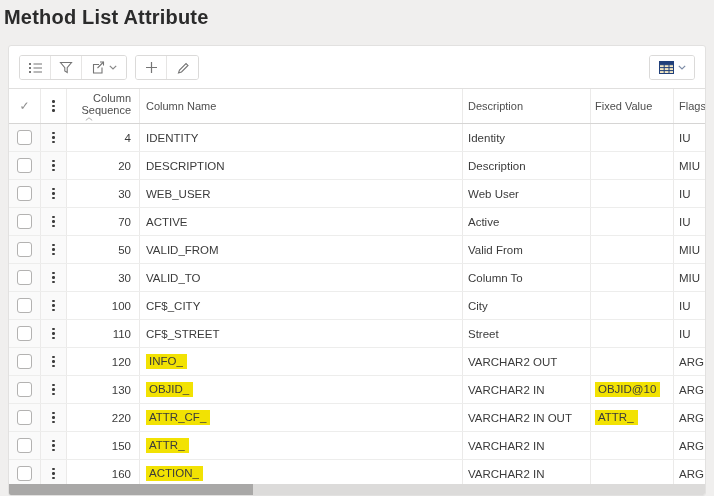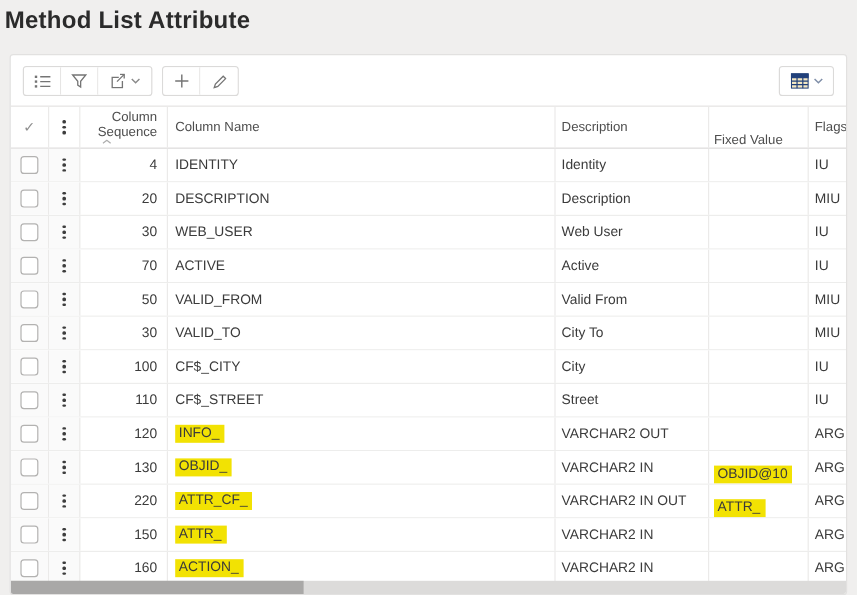--- a/index.html
+++ b/index.html
@@ -41,21 +41,21 @@
     display:flex; height:28px; background:#fff; border-bottom:1px solid #ededec;
     font-size:11.5px; color:#3b3b3b;
   }
   .cell { border-right:1px solid #ebeae9; display:flex; align-items:center; overflow:hidden; }
   .cell:last-child { border-right:none; }
   .c-select { width:32px; justify-content:center; }
   .c-menu   { width:26px; justify-content:center; }
   .c-seq    { width:73px; justify-content:flex-end; padding-right:8px; }
   .c-name   { width:323px; padding-left:6px; }
   .c-desc   { width:128px; padding-left:5px; }
-  .c-fixed  { width:83px; padding-left:4px;align-items:flex-end; }
+  .c-fixed  { width:83px; padding-left:4px; }
   .c-flags  { flex:1; padding-left:5px; }
   .drow .c-select, .drow .c-menu { background:#fafafa; }
   .hdr-seq { flex-direction:column; align-items:center; justify-content:center; padding-right:8px; }
   .hdr-seq .lbl { text-align:right; line-height:12px; }
   .hdr-seq .sort { margin-right:20px; margin-top:-1px; line-height:5px; }
   .checkbox {
     width:15px; height:15px; border:1px solid #b3b2b1; border-radius:3px; background:#fff; cursor:pointer;
   }
   .hdr-check { color:#8f8f8f; font-size:12px; }
   .kebab { display:flex; flex-direction:column; gap:2px; cursor:pointer; padding:3px; }
@@ -302,21 +302,21 @@
       <span class="kebab">
                 <i></i>
                 <i></i>
                 <i></i>
               </span>
     </div>
     <div class="cell c-seq">30</div>
     <div class="cell c-name">
       <span>VALID_TO</span>
     </div>
-    <div class="cell c-desc">City To</div>
+    <div class="cell c-desc">Column To</div>
     <div class="cell c-fixed">
       <span></span>
     </div>
     <div class="cell c-flags">MIU</div>
   </div>
 
   <div class="drow">
     <div class="cell c-select">
       <span class="checkbox" role="checkbox" aria-checked="false"></span>
     </div>

